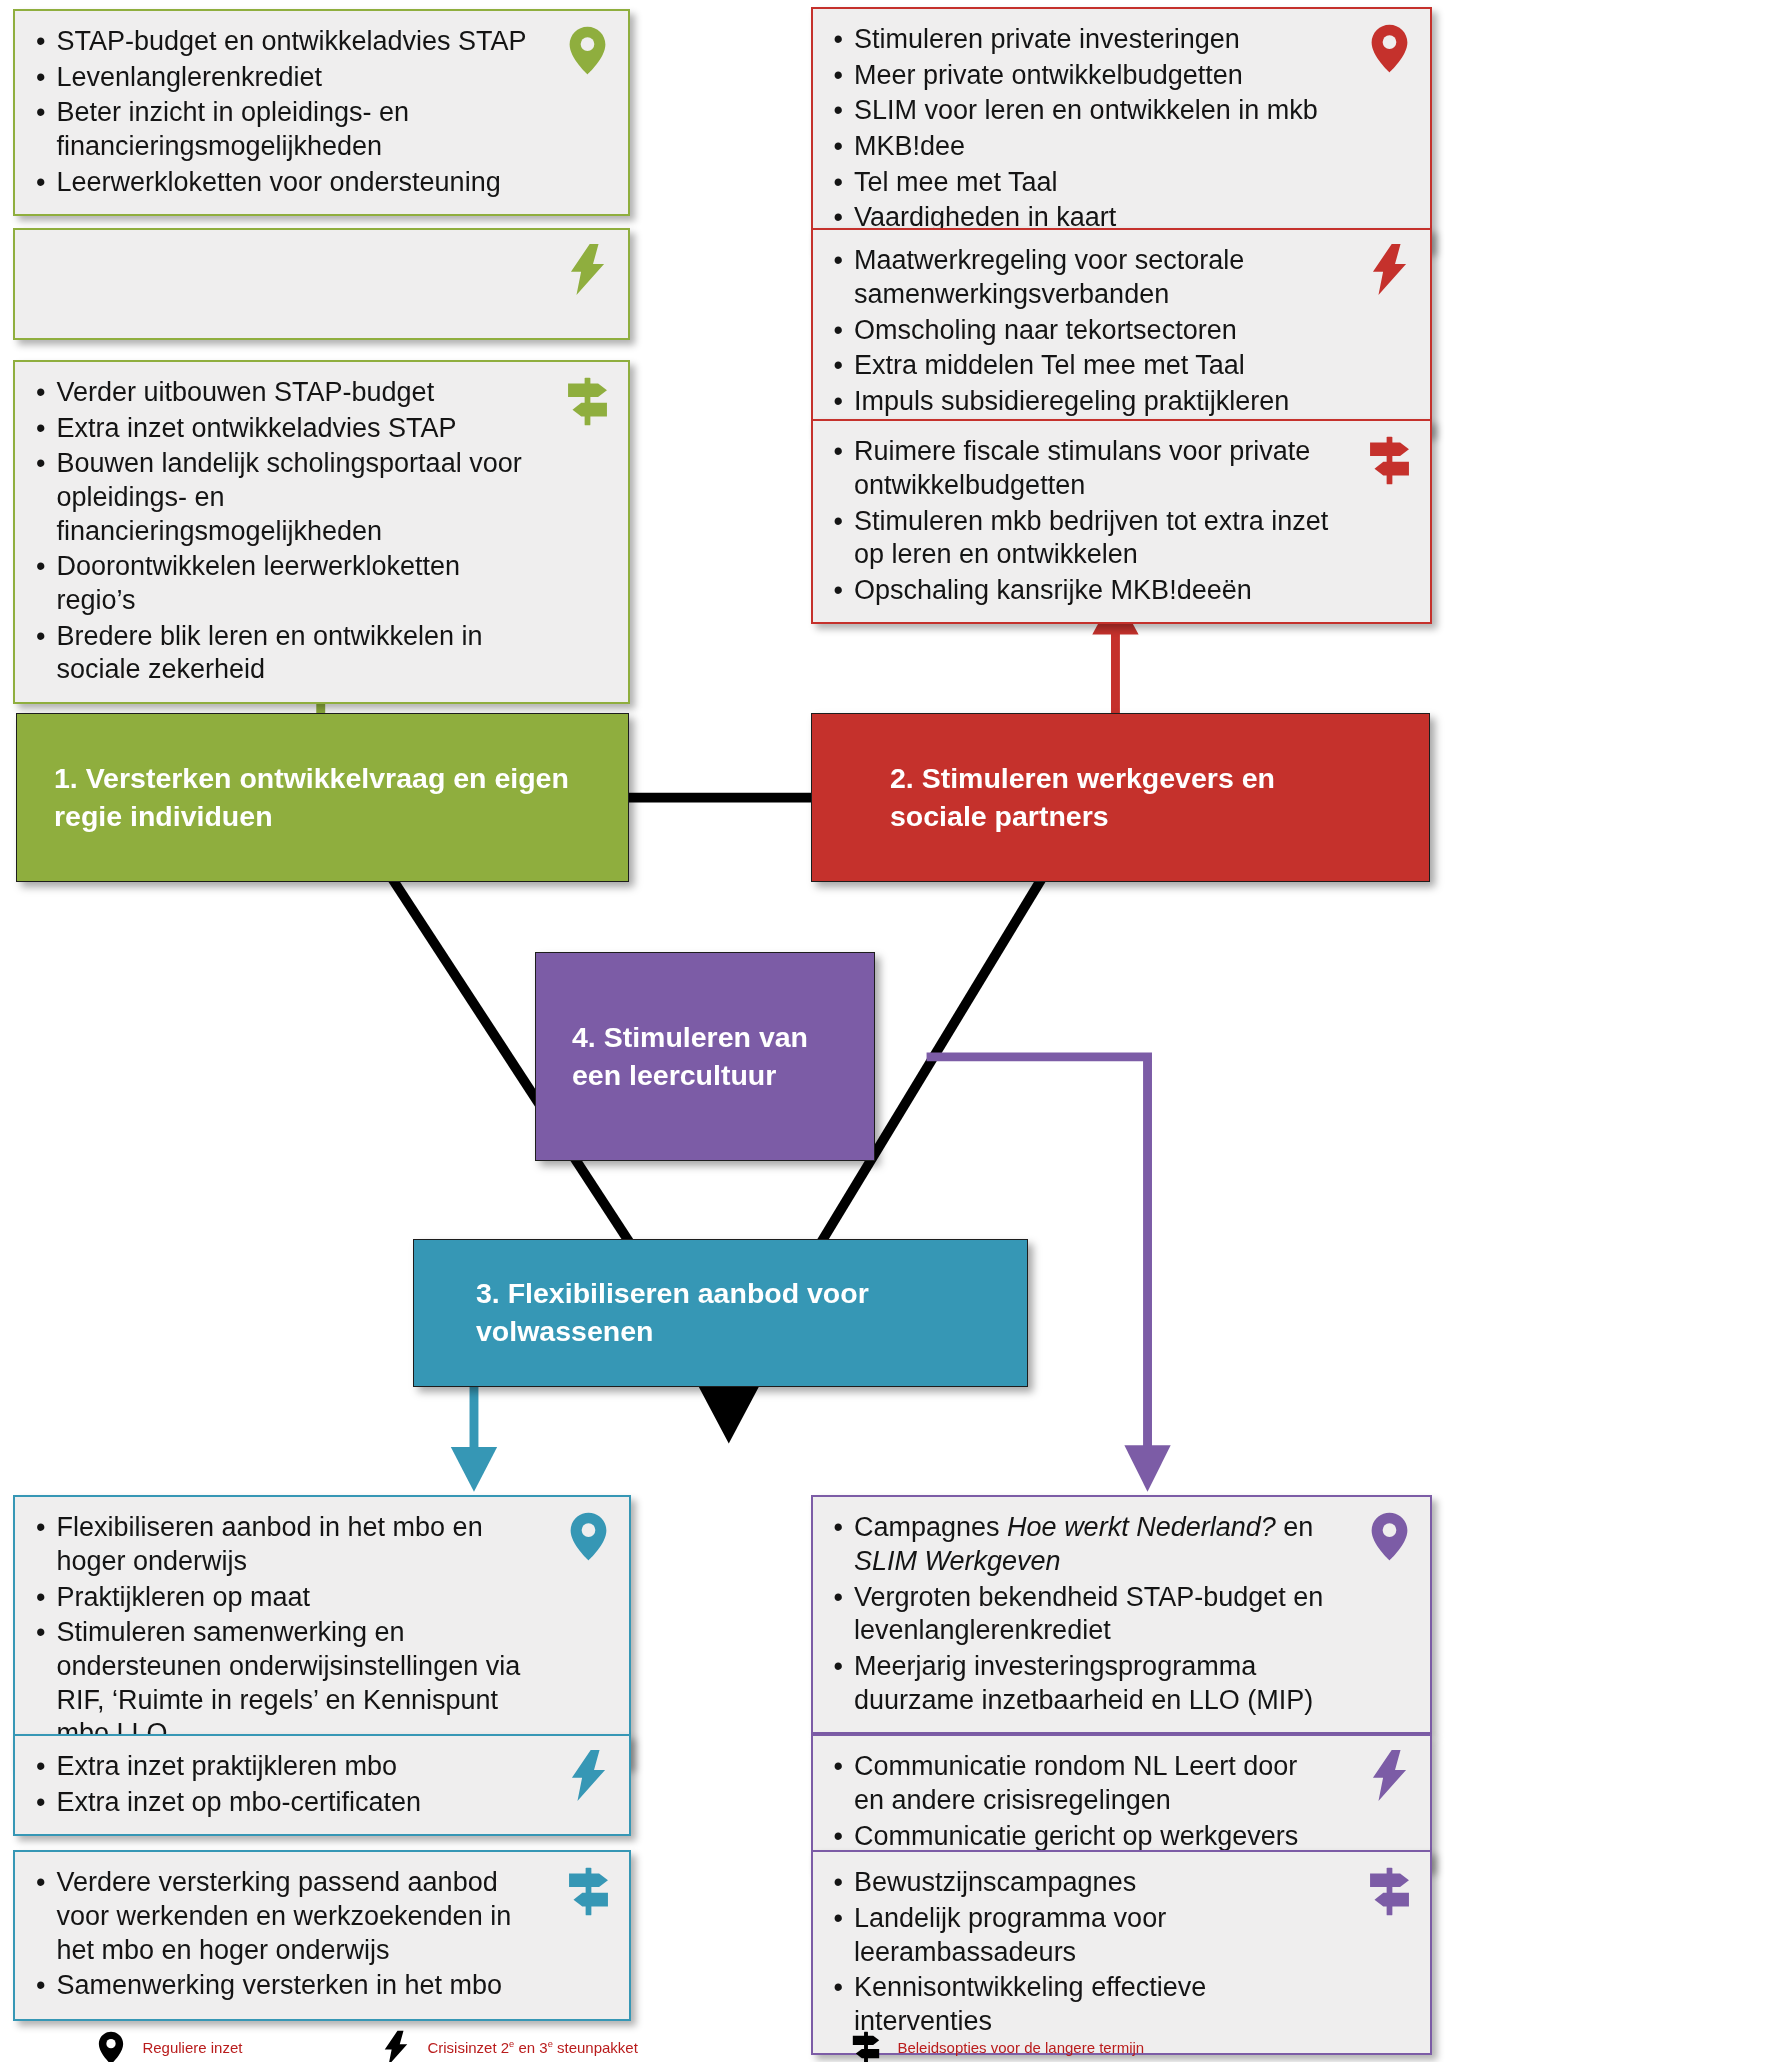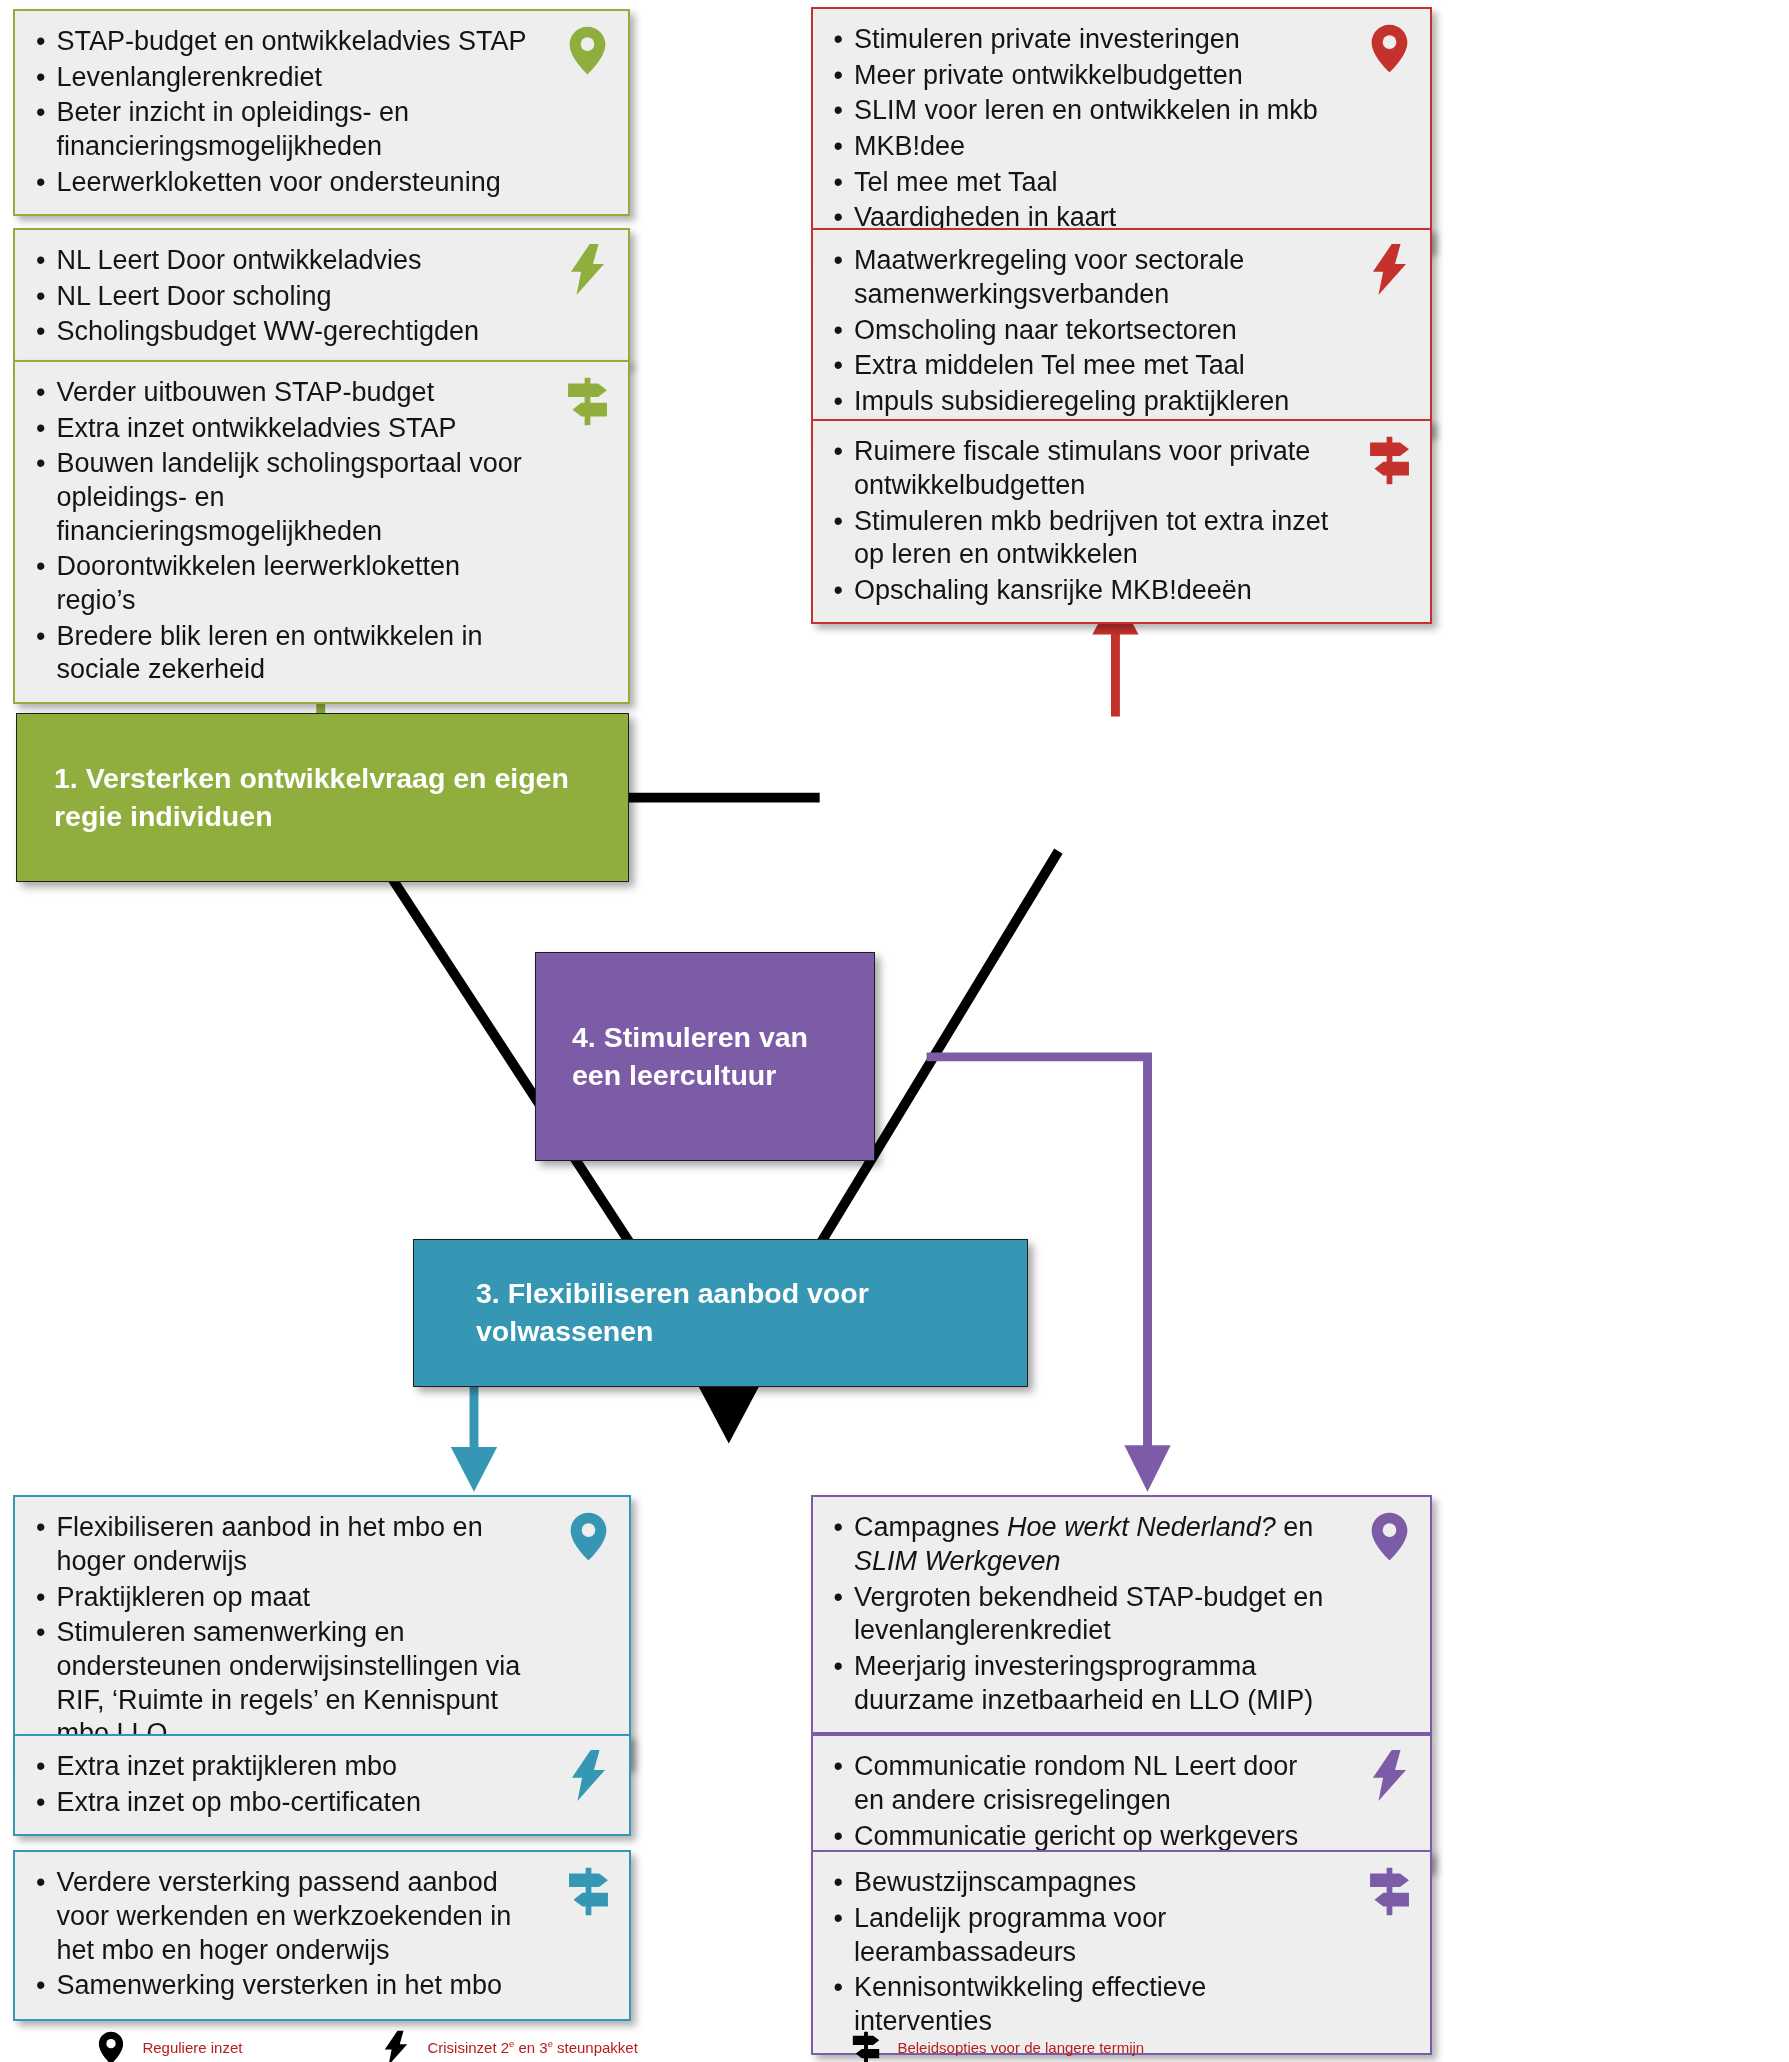--- a/index.html
+++ b/index.html
@@ -100,25 +100,20 @@
         <li>Beter inzicht in opleidings- en financieringsmogelijkheden</li>
         <li>Leerwerkloketten voor ondersteuning</li>
       </ul>
     <span class="picon">
         <svg viewBox="0 0 24 24">
           <use href="#sym-pin"></use>
         </svg>
       </span>
   </section>
   <section class="panel p-green" style="left:13.4px;top:228px;width:617px;min-height:112px">
-    <ul class="plist">
-        <li>NL Leert Door ontwikkeladvies</li>
-        <li>NL Leert Door scholing</li>
-        <li>Scholingsbudget WW-gerechtigden</li>
-      </ul>
     <span class="picon">
         <svg viewBox="0 0 24 24">
           <use href="#sym-bolt"></use>
         </svg>
       </span>
   </section>
   <section class="panel p-green" style="left:13.4px;top:360px;width:617px;min-height:225px">
     <ul class="plist">
         <li>Verder uitbouwen STAP-budget</li>
         <li>Extra inzet ontwikkeladvies STAP</li>
@@ -170,20 +165,23 @@
     <span class="picon">
         <svg viewBox="0 0 24 24">
           <use href="#sym-signpost"></use>
         </svg>
       </span>
   </section>
 
   <div class="node n-green" style="left:16px;top:713px;width:613px;height:169px;padding:5.3px 37px">
     <span>1. Versterken ontwikkelvraag en eigen regie individuen</span>
   </div>
+  <div class="node n-red" style="left:811px;top:713px;width:619px;height:169px;padding:5.3px 78px">
+    <span>2. Stimuleren werkgevers en sociale partners</span>
+  </div>
   <div class="node n-purple" style="left:535px;top:952px;width:340px;height:209px;padding:5.3px 36px">
     <span>4. Stimuleren van een leercultuur</span>
   </div>
   <div class="node n-teal" style="left:413px;top:1239px;width:615px;height:148px;padding:5.3px 62px">
     <span>3. Flexibiliseren aanbod voor volwassenen</span>
   </div>
 
   <section class="panel p-teal" style="left:13.4px;top:1495px;width:618px;min-height:212px">
     <ul class="plist">
         <li>Flexibiliseren aanbod in het mbo en hoger onderwijs</li>

